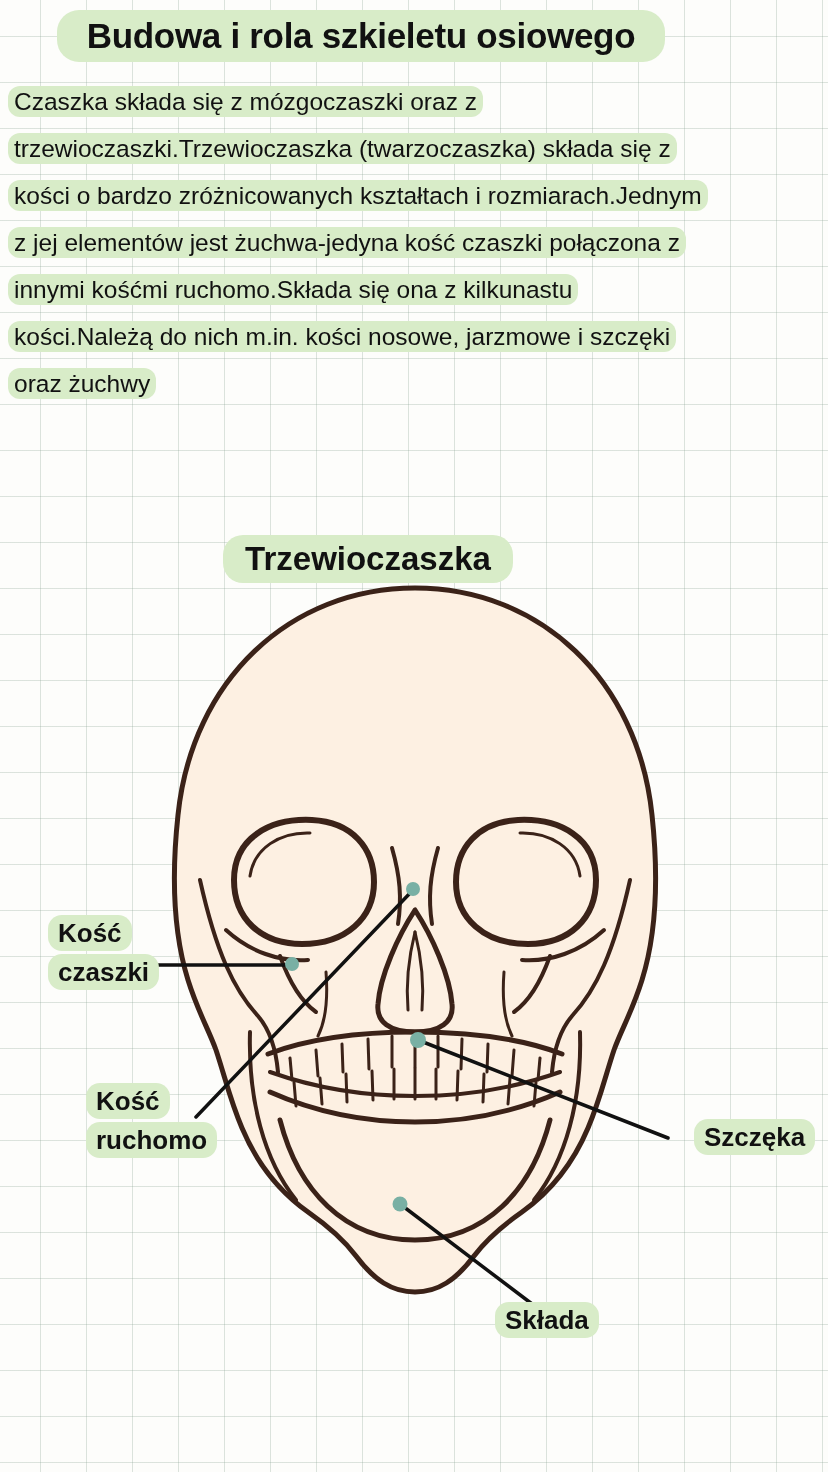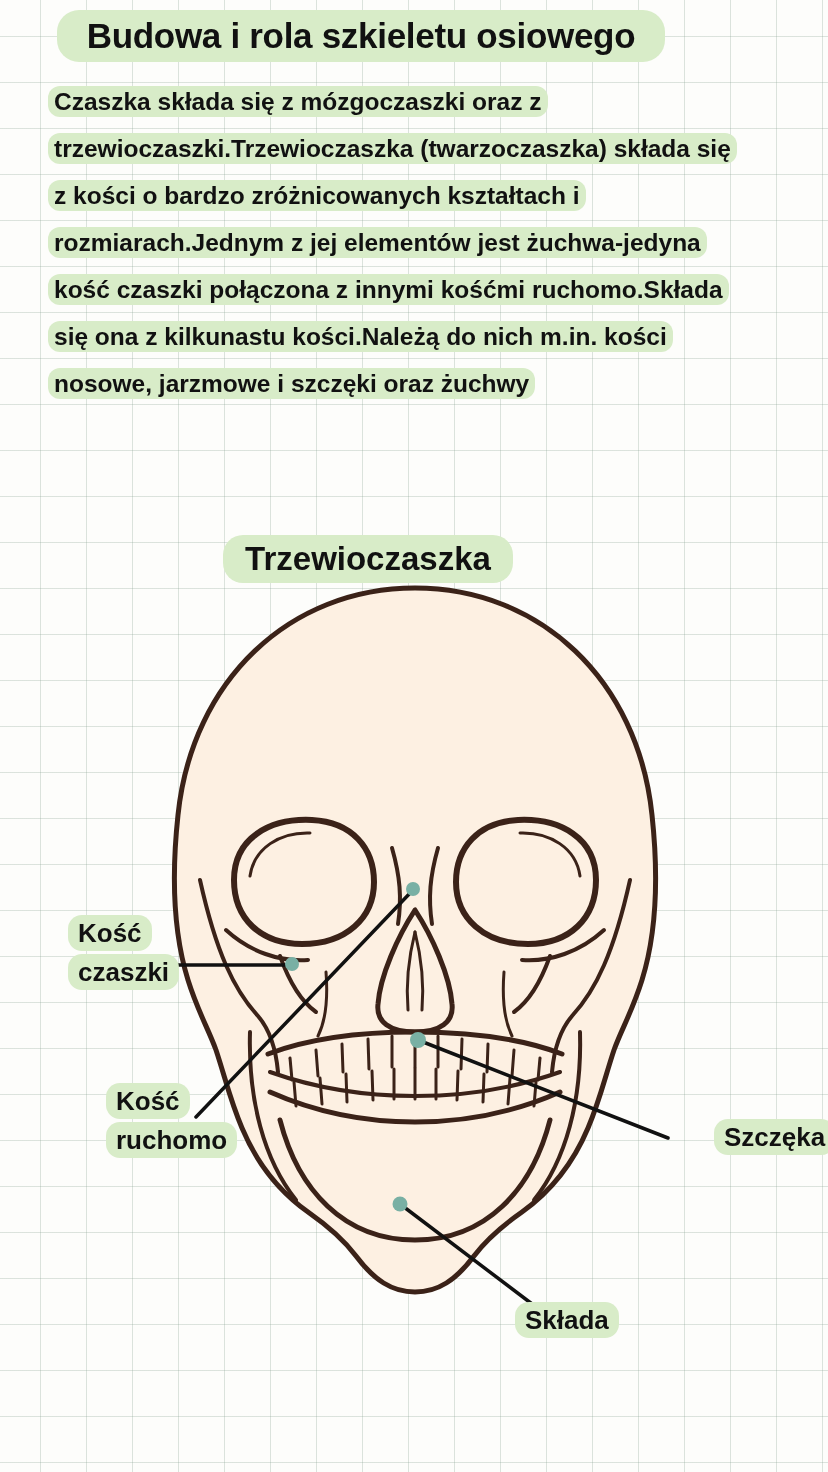--- a/index.html
+++ b/index.html
@@ -55,24 +55,23 @@
     background-color: #d8ecc8;
   }
 
   
   #para {
     position: absolute;
     top: 78px;
     left: 8px;
     width: 700px;
     font-size: 24.5px;
-    font-weight: bold;
+    font-weight: normal;
     line-height: 47px;
     color: #111111;
-    margin-left: 40px;
   }
   #para .hl {
     border-radius: 12px;
     padding: 2px 6px;
   }
 
   
   #section-heading-wrap {
     position: absolute;
     top: 535px;
@@ -102,21 +101,20 @@
   
   .label {
     position: absolute;
     font-size: 26px;
     font-weight: bold;
     color: #111111;
   }
   .label span.hl {
     border-radius: 14px;
     padding: 3px 10px;
-    margin-left: 20px;
   }
   .label .line2 {
     display: block;
     margin-top: 8px;
   }
 
   #label-jarzmowa { top: 918px; left: 48px; }
   #label-nosowa   { top: 1086px; left: 86px; }
   #label-szczeka  { top: 1122px; left: 694px; }
   #label-zuchwa   { top: 1305px; left: 495px; }

